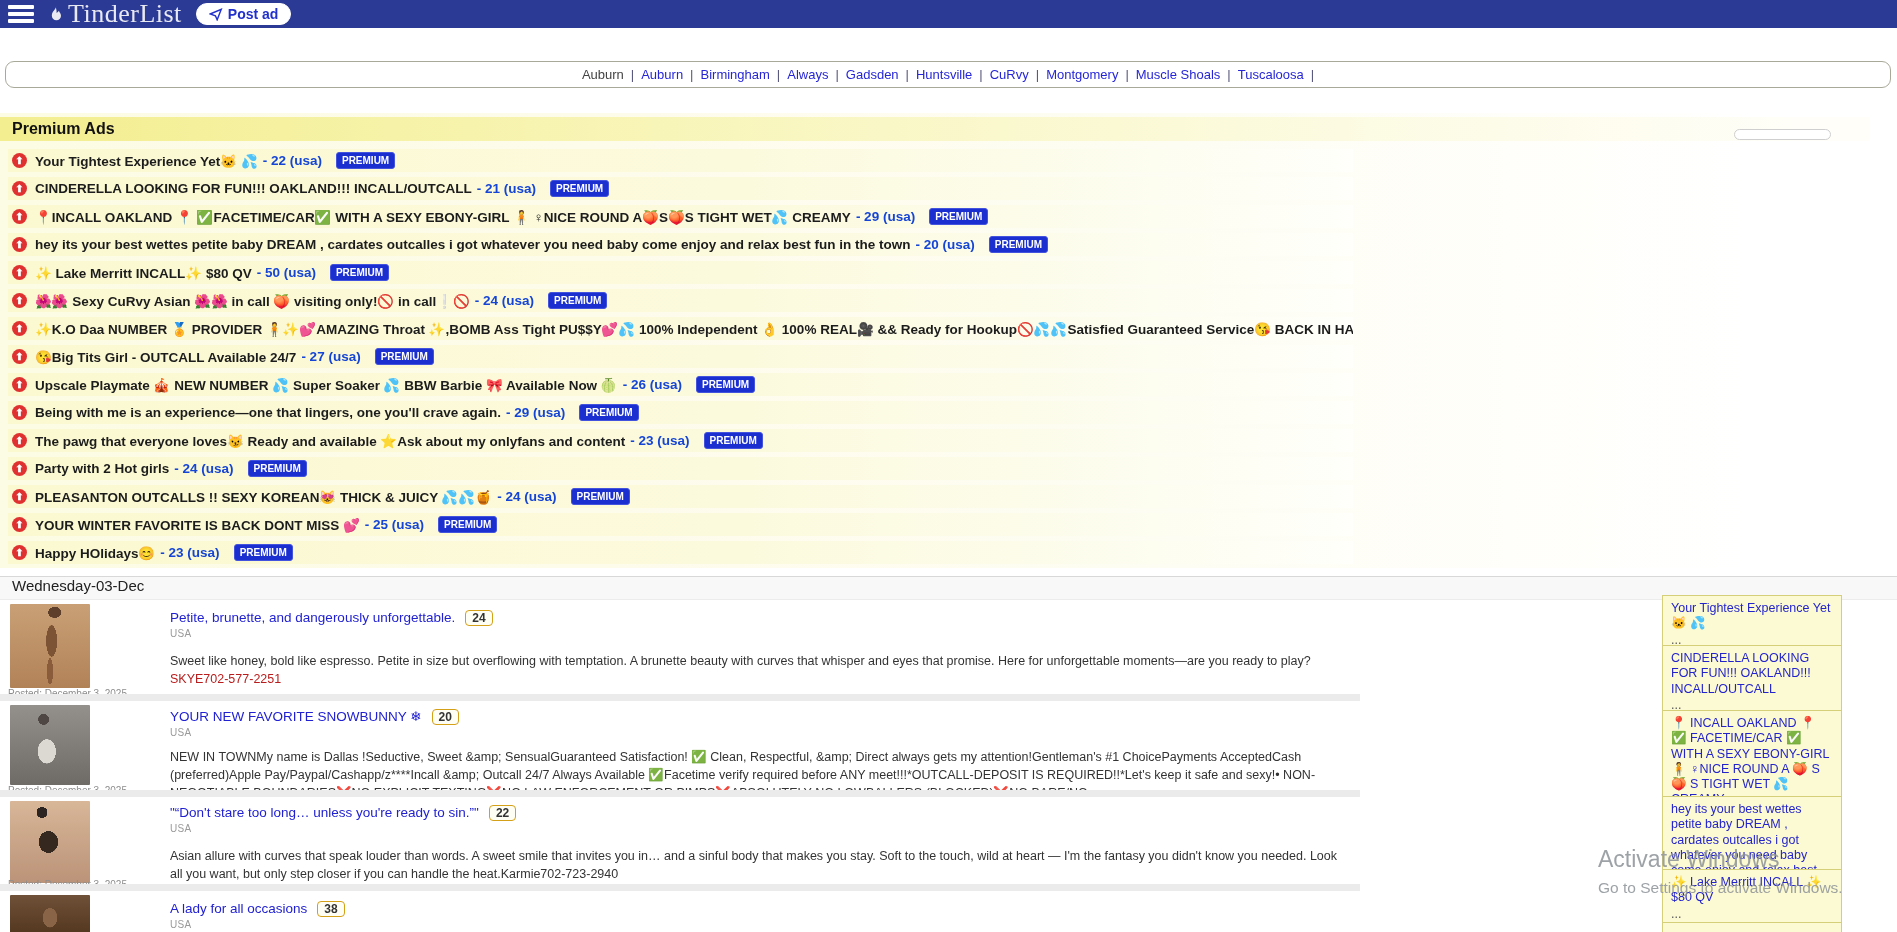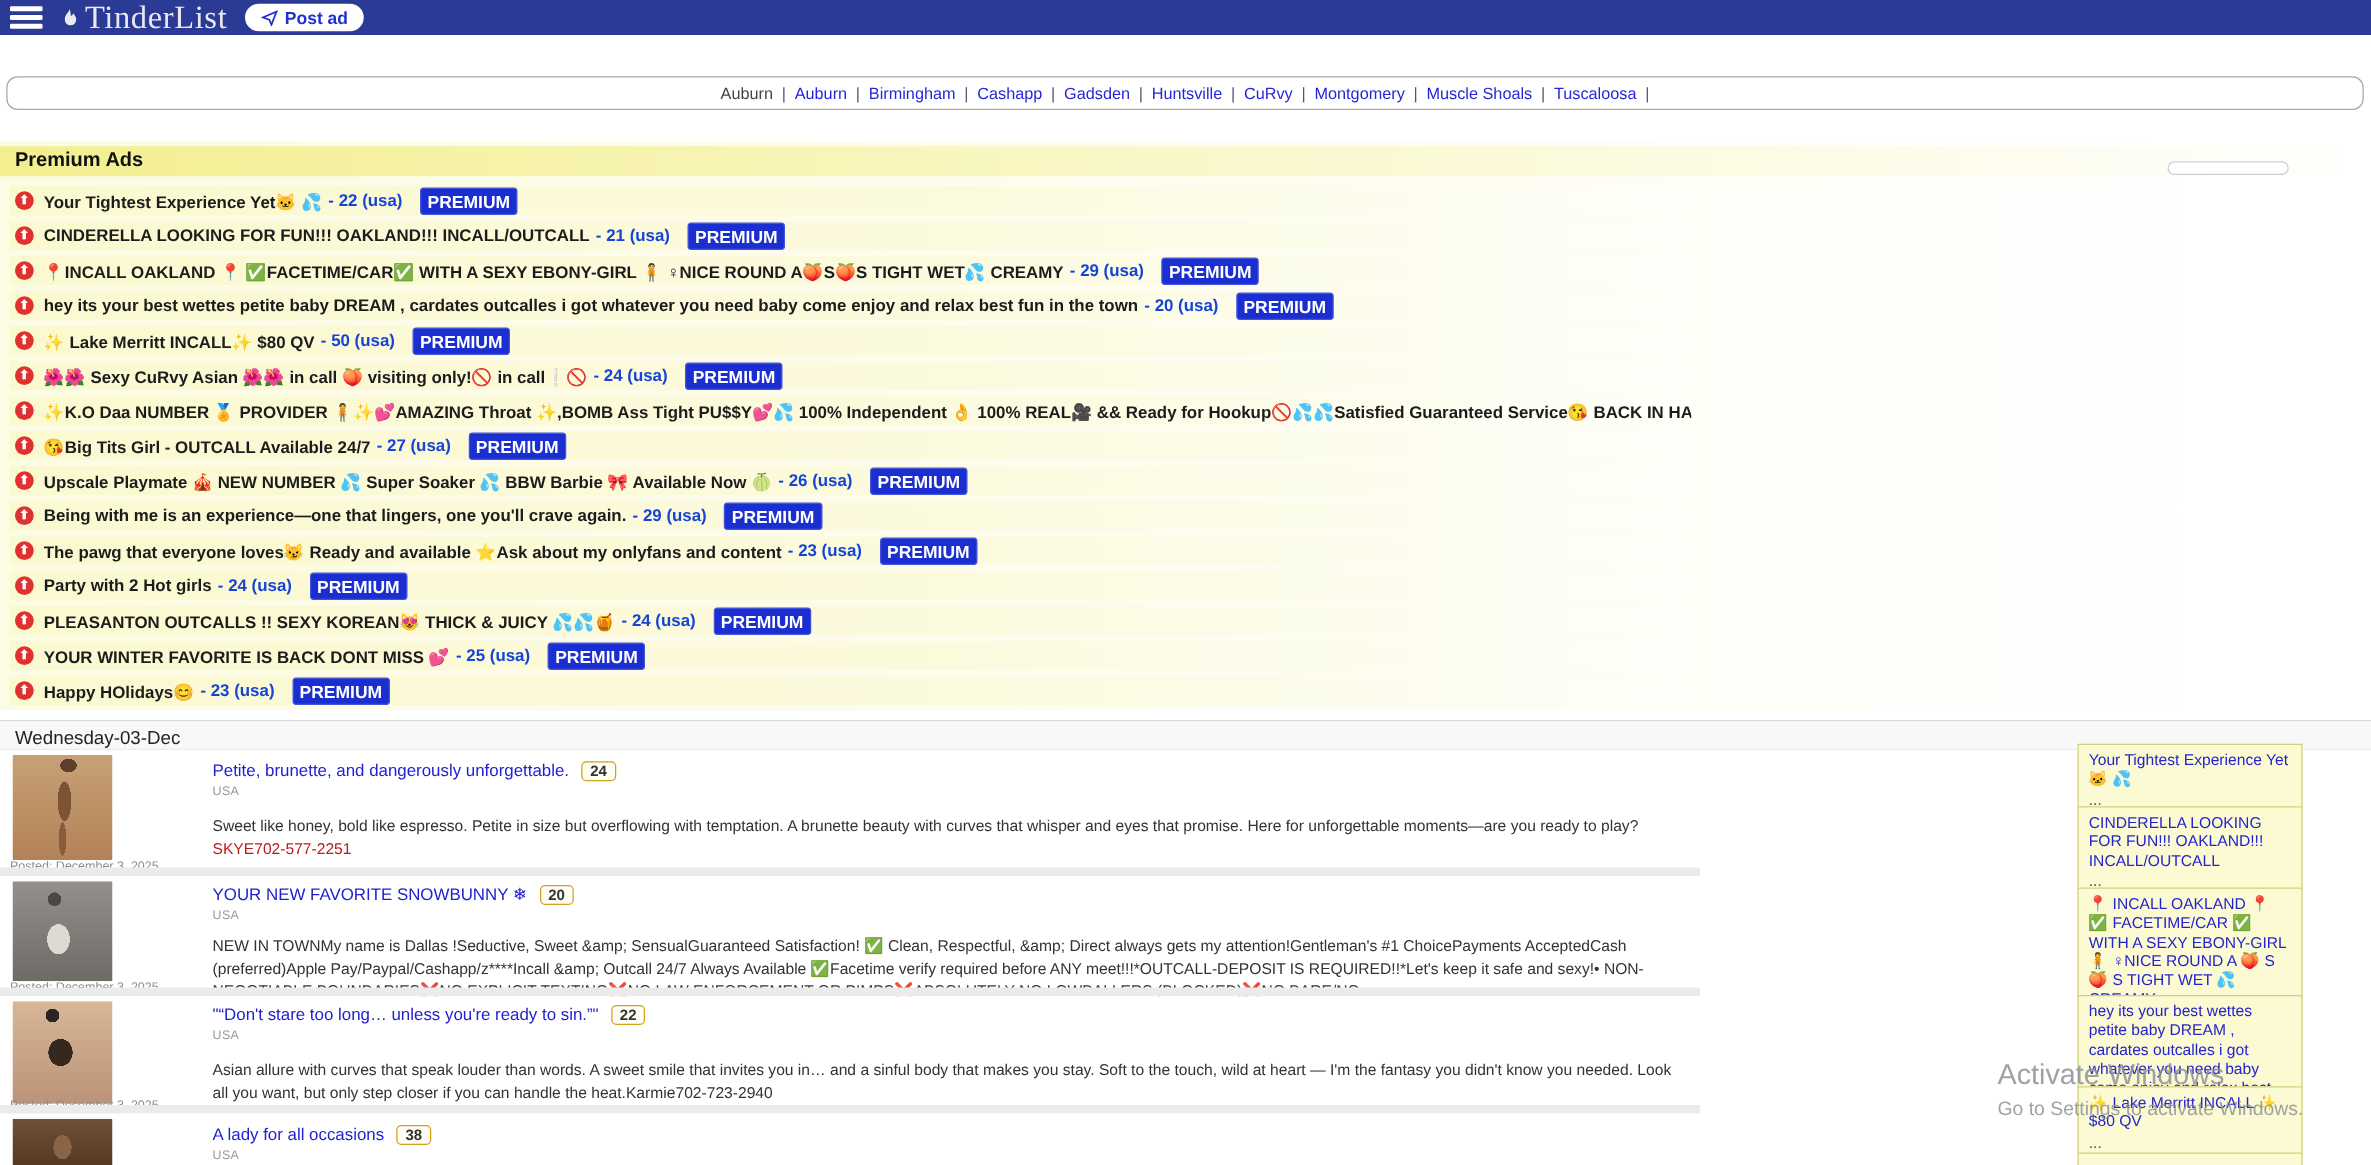--- a/index.html
+++ b/index.html
@@ -45,29 +45,29 @@
              display:flex; align-items:center; }
   .p-title b { margin-left:12px; font-size:16px; color:#111; }
   .p-row { position:absolute; left:8px; width:1345px; height:23px;
            background:linear-gradient(90deg,#fbf9d0,#fcfadd 55%,#fdfdf0 85%,#fffffb 100%);
            display:flex; align-items:center; white-space:nowrap; overflow:hidden; cursor:pointer; }
   .up { flex:0 0 auto; width:15px; height:15px; margin:0 8px 0 4px; border-radius:50%;
         background:#e03131; color:#fff; font-size:10px; font-weight:bold;
         display:flex; align-items:center; justify-content:center; line-height:1; }
   .p-text { font-size:13.5px; font-weight:bold; color:#1c1c1c; }
   .p-meta { font-size:13.5px; font-weight:bold; color:#1545d6; margin-left:5px; }
-  .p-badge { margin-left:14px; background:#1b2fd0; color:#fff; font-size:14px; font-weight:bold;
+  .p-badge { margin-left:14px; background:#1b2fd0; color:#fff; font-size:10px; font-weight:bold;
              padding:2px 5px; border-radius:3px; border:1px solid #4353de; }
   .mini-scroll { position:absolute; left:1734px; top:129px; width:97px; height:11px;
                  background:#fff; border:1px solid #cfcfcf; border-radius:6px; }
 
   
   .dateband { position:absolute; left:0; top:576px; width:1897px; height:24px;
               background:#f8f8f8; border-top:1px solid #d8d8d8; border-bottom:1px solid #ececec;
-              display:flex; align-items:flex-end; }
+              display:flex; align-items:flex-start; }
   .dateband span { margin-left:12px; font-size:15px; color:#222; }
   .listing { position:absolute; left:0; width:1360px; background:#fff; }
   .thumb { position:absolute; left:10px; top:4px; width:80px; border-radius:1px; }
   .ph1 { height:84px; background:
          radial-gradient(ellipse 11px 9px at 56% 10%, #5d3f2c 0 60%, transparent 61%),
          radial-gradient(ellipse 9px 26px at 52% 44%, #7d5335 0 60%, transparent 61%),
          radial-gradient(ellipse 5px 22px at 50% 80%, #8a5c3c 0 60%, transparent 61%),
          linear-gradient(180deg,#c9a076,#b28257); }
   .ph2 { height:80px; background:
          radial-gradient(circle 9px at 42% 18%, #4e4744 0 60%, transparent 61%),
@@ -128,21 +128,21 @@
   </div>
 
 
   <div class="citybox">
     <span class="city active">Auburn</span>
     <span class="citysep">|</span>
     <span class="city">Auburn</span>
     <span class="citysep">|</span>
     <span class="city">Birmingham</span>
     <span class="citysep">|</span>
-    <span class="city">Cashapp</span>
+    <span class="city">Always</span>
     <span class="citysep">|</span>
     <span class="city">Gadsden</span>
     <span class="citysep">|</span>
     <span class="city">Huntsville</span>
     <span class="citysep">|</span>
     <span class="city">CuRvy</span>
     <span class="citysep">|</span>
     <span class="city">Montgomery</span>
     <span class="citysep">|</span>
     <span class="city">Muscle Shoals</span>

